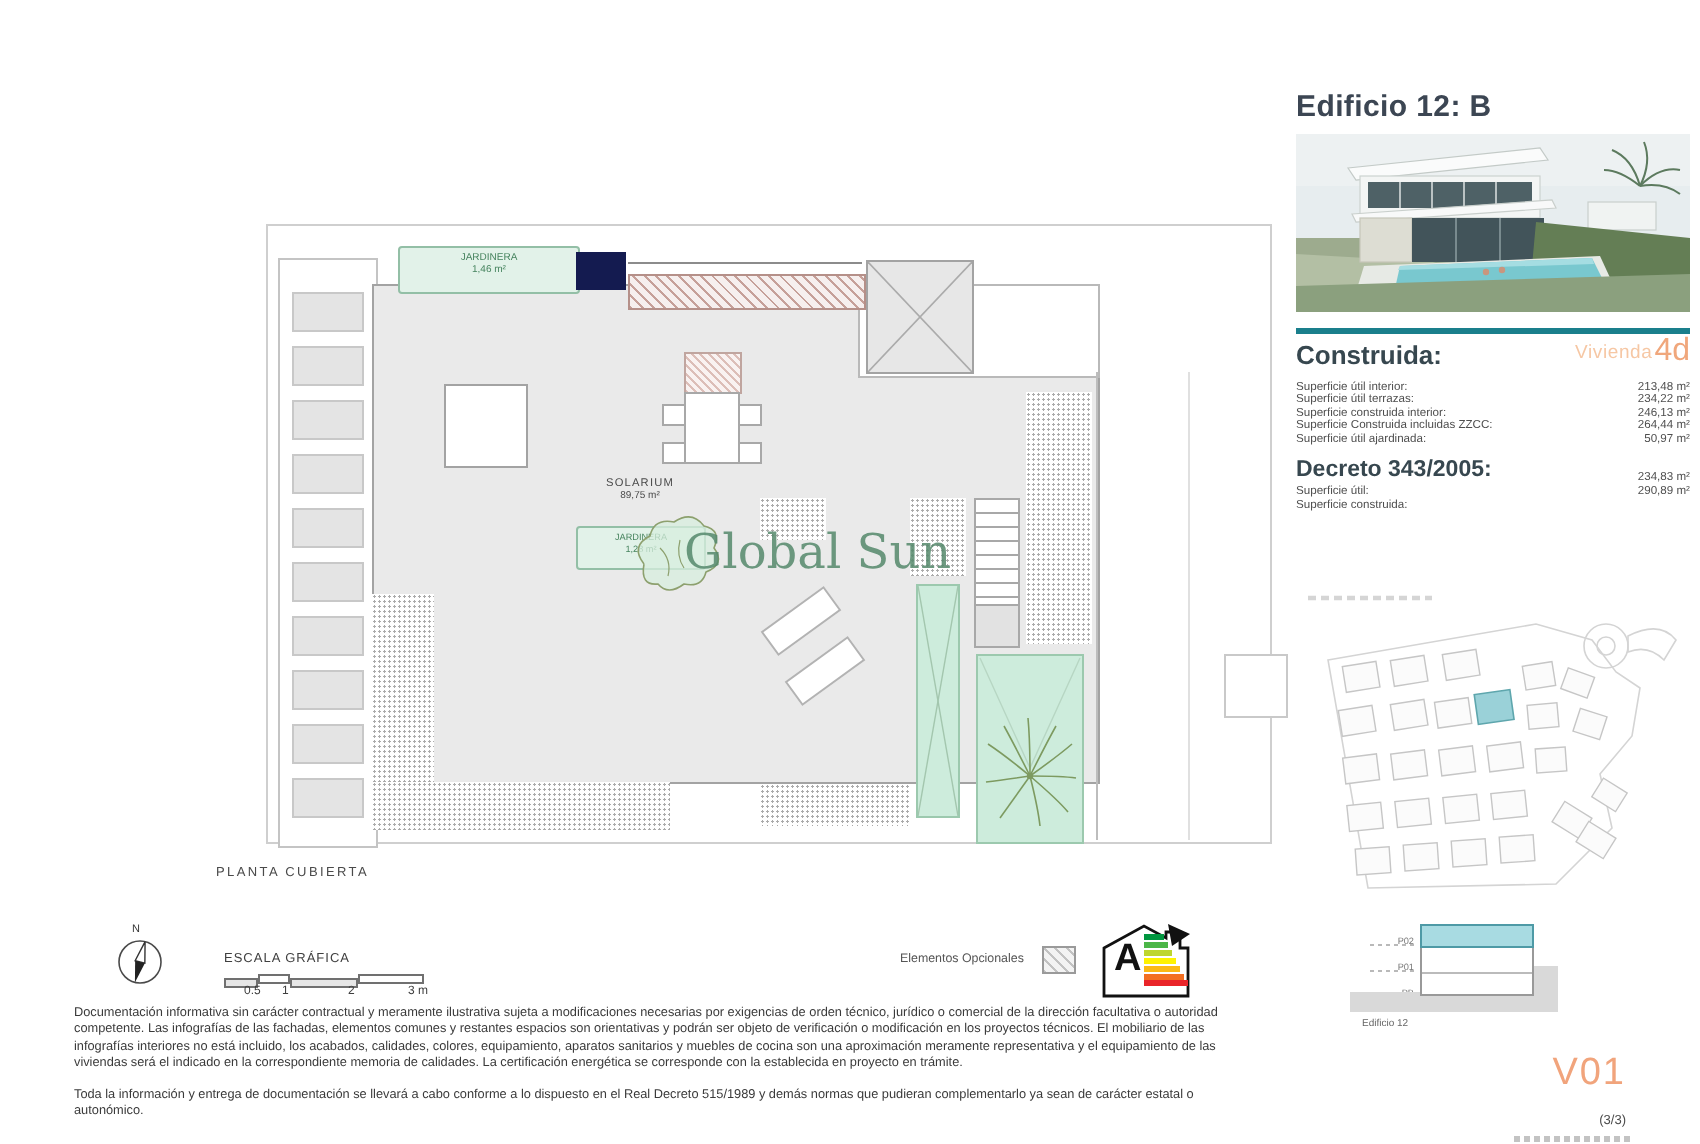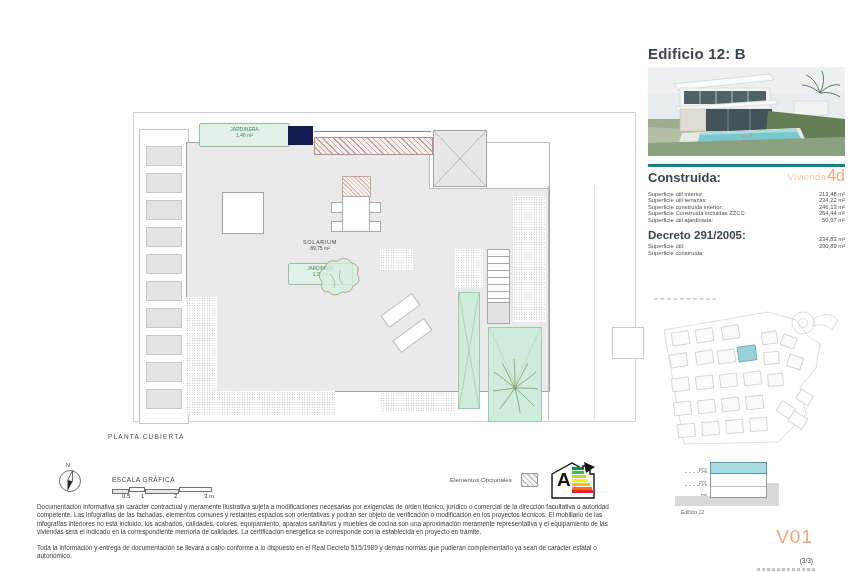--- a/index.html
+++ b/index.html
@@ -194,20 +194,21 @@
         <path d="M26,60 Q40,72 45,78"></path>
           <path d="M26,60 Q30,76 31,85"></path>
           <path d="M26,60 Q16,74 11,81"></path>
         <path d="M26,60 Q12,62 4,63"></path>
       </g>
       <circle cx="26" cy="60" r="1.6" fill="#7d9a60"></circle>
     </svg>
   </div>
 
   <div class="abs watermark">
+    <div class="w1">Global Sun</div>
   </div>
 
   <div class="abs planta">PLANTA CUBIERTA</div>
 
   <div class="abs north-n">N</div>
   <svg class="abs northsvg" width="24" height="24">
     <circle cx="12" cy="12" r="10.5" fill="#fff" stroke="#4a4a4a" stroke-width="0.8"></circle>
     <g transform="rotate(14 12 12)">
       <polygon points="12,1.5 14.5,12 9.5,12" fill="#fff" stroke="#333" stroke-width="0.7"></polygon>
       <polygon points="9.5,12 14.5,12 12,22.5" fill="#222"></polygon>
@@ -319,21 +320,21 @@
     <div class="srow">
       <span>Superficie Construida incluidas ZZCC:</span>
       <span>264,44 m²</span>
     </div>
     <div class="srow">
       <span>Superficie útil ajardinada:</span>
       <span>50,97 m²</span>
     </div>
   </div>
 
-  <div class="abs decHead">Decreto 291/2005:</div>
+  <div class="abs decHead">Decreto 343/2005:</div>
   <div class="abs dec-labels">
     <div>Superficie útil:</div>
     <div>Superficie construida:</div>
   </div>
   <div class="abs dec-values">
     <div>234,83 m²</div>
     <div>290,89 m²</div>
   </div>
 
   <svg class="abs mapsvg" width="195" height="162">

